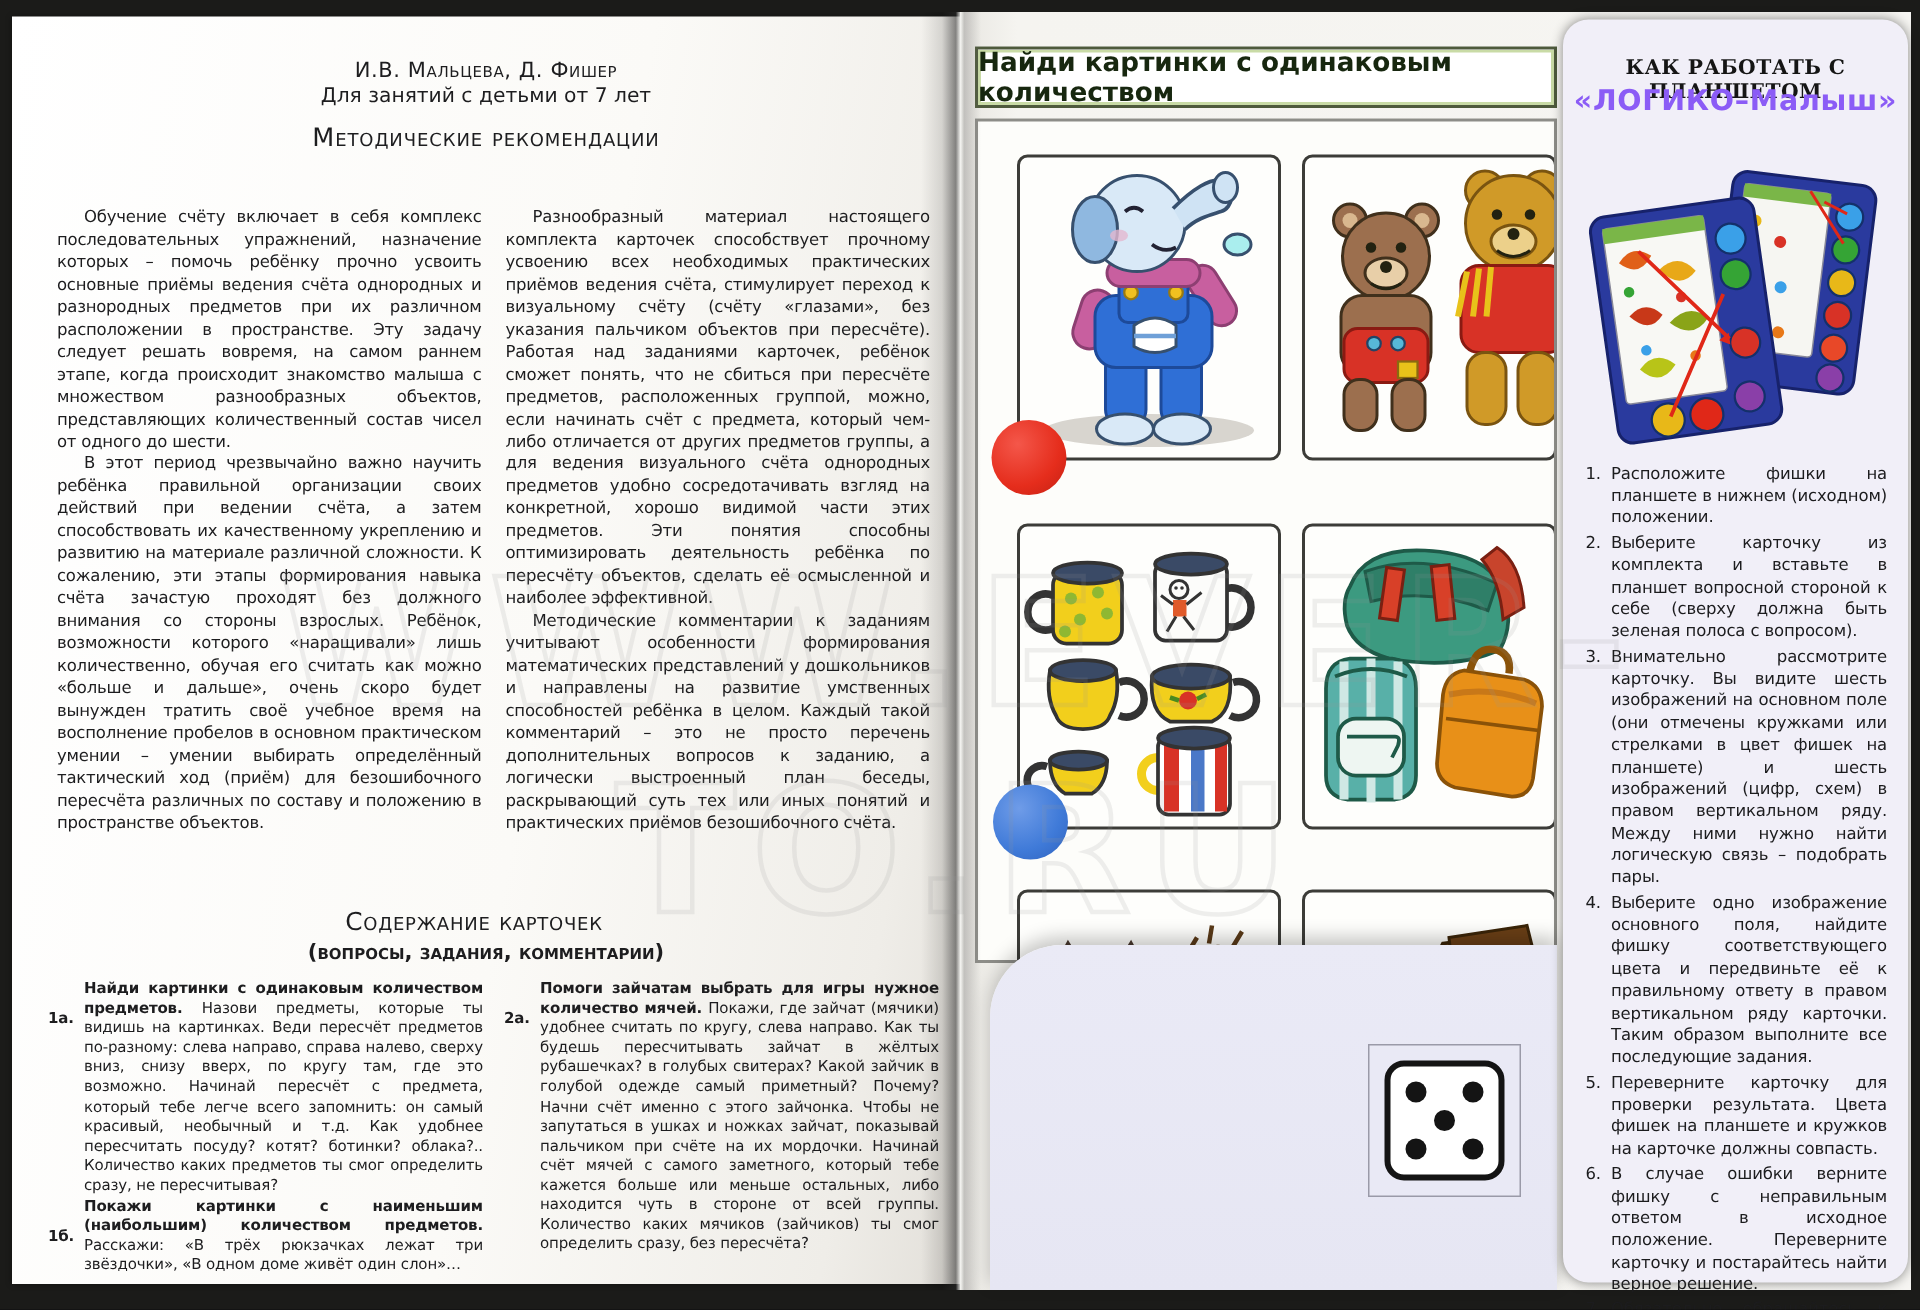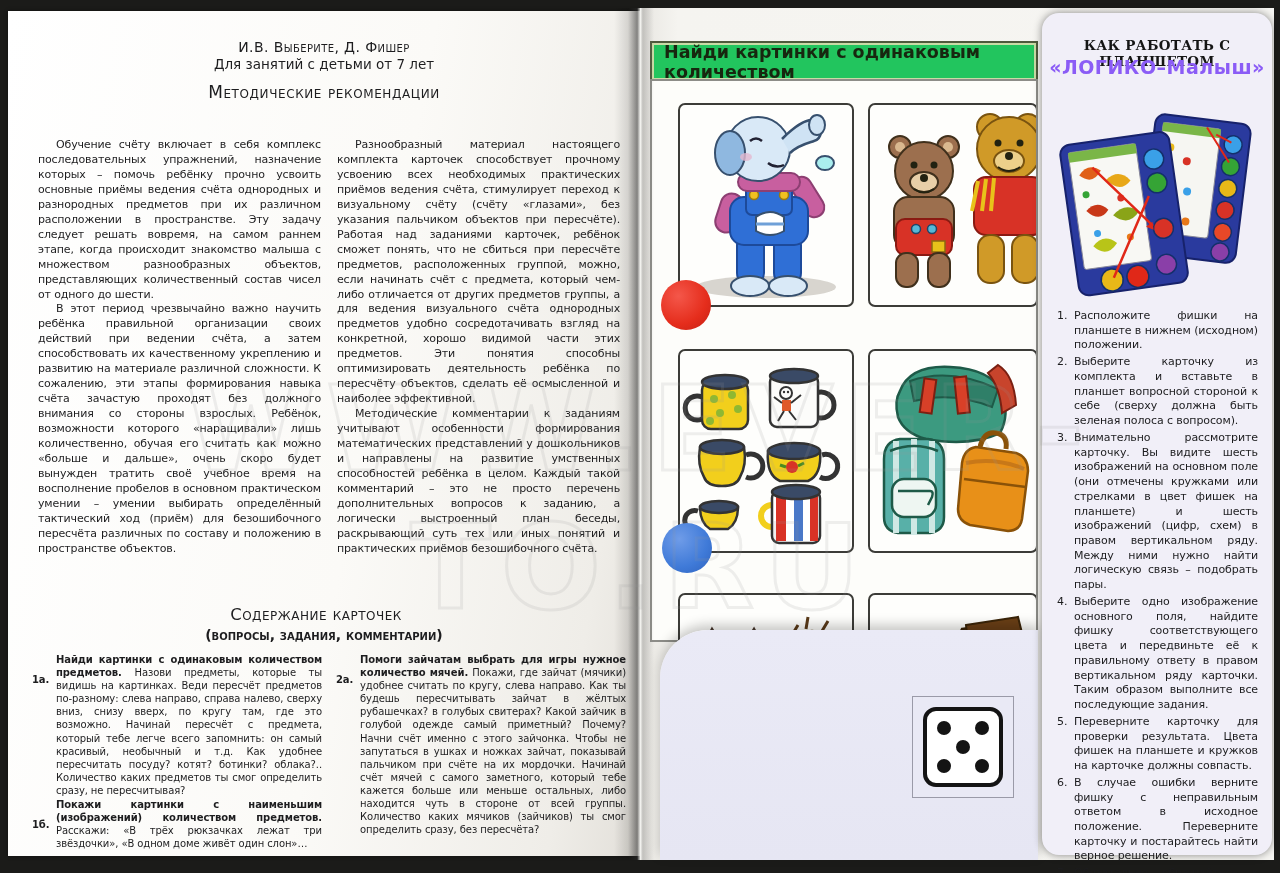--- a/index.html
+++ b/index.html
@@ -30,23 +30,23 @@
   
   .spine{position:absolute;left:614px;top:8px;width:40px;height:852px;
     background:linear-gradient(90deg,rgba(0,0,0,0) 0%,rgba(0,0,0,.12) 35%,
       rgba(40,40,40,.55) 58%,rgba(245,245,242,.9) 66%,rgba(120,120,120,.35) 72%,rgba(0,0,0,0) 100%);}
 
   
   .right-page{position:absolute;left:640px;top:8px;width:634px;height:852px;
     background:linear-gradient(90deg,#e8e6e1 0%,#f5f4f0 6%,#f6f5f2 100%);}
 
   
-  .green-bar{position:absolute;left:650px;top:41px;width:388px;height:41px;
-    background:#22c55e;border:2px solid #4e5a3c;box-sizing:border-box;
-    box-shadow:inset 0 0 0 2px #c9dba6;display:flex;align-items:center;padding-left:12px;
+  .green-bar{position:absolute;left:650px;top:31px;width:388px;height:41px;
+    background:#ffffff;border:2px solid #4e5a3c;box-sizing:border-box;
+    box-shadow:inset 0 0 0 2px #c9dba6;display:flex;align-items:center;
     font-size:17.5px;font-weight:bold;color:#17270f;}
   .picture-card{position:absolute;left:650px;top:79px;width:388px;height:563px;
     background:#fdfdfa;border:2px solid #8d8d88;box-sizing:border-box;overflow:hidden;}
   .cell{position:absolute;background:#fefefc;border:2px solid #3c3c38;border-radius:7px;overflow:hidden;}
   .cell svg{display:block;width:100%;height:100%;}
   .c-elephant{left:26px;top:22px;width:172px;height:200px;}
   .c-bears{left:216px;top:22px;width:166px;height:200px;}
   .c-mugs{left:26px;top:268px;width:172px;height:200px;}
   .c-backpacks{left:216px;top:268px;width:166px;height:200px;}
   .c-pets{left:26px;top:512px;width:172px;height:120px;}
@@ -83,40 +83,40 @@
     font-size:118px;font-weight:bold;letter-spacing:10px;color:rgba(255,255,255,0);
     -webkit-text-stroke:3px rgba(150,150,150,.28);opacity:.55;pointer-events:none;}
 </style>
 </head>
 <body>
 
 <div class="stage">
 
   <div class="left-page">
     <div class="lp-header">
-      <div class="authors">И.В. Выберите, Д. Фишер</div>
+      <div class="authors">И.В. Мальцева, Д. Фишер</div>
       <div class="book-subtitle">Для занятий с детьми от 7 лет</div>
       <div class="method-head">Методические рекомендации</div>
     </div>
     <div class="method-cols">
       <div class="mcol">
           <p>Обучение счёту включает в себя комплекс последовательных упражнений, назначение которых – помочь ребёнку прочно усвоить основные приёмы ведения счёта однородных и разнородных предметов при их различном расположении в пространстве. Эту задачу следует решать вовремя, на самом раннем этапе, когда происходит знакомство малыша с множеством разнообразных объектов, представляющих количественный состав чисел от одного до шести.</p>
           <p>В этот период чрезвычайно важно научить ребёнка правильной организации своих действий при ведении счёта, а затем способствовать их качественному укреплению и развитию на материале различной сложности. К сожалению, эти этапы формирования навыка счёта зачастую проходят без должного внимания со стороны взрослых. Ребёнок, возможности которого «наращивали» лишь количественно, обучая его считать как можно «больше и дальше», очень скоро будет вынужден тратить своё учебное время на восполнение пробелов в основном практическом умении – умении выбирать определённый тактический ход (приём) для безошибочного пересчёта различных по составу и положению в пространстве объектов.</p>
         </div>
       <div class="mcol">
           <p>Разнообразный материал настоящего комплекта карточек способствует прочному усвоению всех необходимых практических приёмов ведения счёта, стимулирует переход к визуальному счёту (счёту «глазами», без указания пальчиком объектов при пересчёте). Работая над заданиями карточек, ребёнок сможет понять, что не сбиться при пересчёте предметов, расположенных группой, можно, если начинать счёт с предмета, который чем-либо отличается от других предметов группы, а для ведения визуального счёта однородных предметов удобно сосредотачивать взгляд на конкретной, хорошо видимой части этих предметов. Эти понятия способны оптимизировать деятельность ребёнка по пересчёту объектов, сделать её осмысленной и наиболее эффективной.</p>
           <p>Методические комментарии к заданиям учитывают особенности формирования математических представлений у дошкольников и направлены на развитие умственных способностей ребёнка в целом. Каждый такой комментарий – это не просто перечень дополнительных вопросов к заданию, а логически выстроенный план беседы, раскрывающий суть тех или иных понятий и практических приёмов безошибочного счёта.</p>
         </div>
     </div>
     <div class="contents-head">Содержание карточек</div>
     <div class="contents-subhead">(вопросы, задания, комментарии)</div>
     <div class="contents-cols">
       <div class="ccol">
           <div class="citem"><span class="cnum">1а.</span><b>Найди картинки с одинаковым количеством предметов. </b>Назови предметы, которые ты видишь на картинках. Веди пересчёт предметов по-разному: слева направо, справа налево, сверху вниз, снизу вверх, по кругу там, где это возможно. Начинай пересчёт с предмета, который тебе легче всего запомнить: он самый красивый, необычный и т.д. Как удобнее пересчитать посуду? котят? ботинки? облака?.. Количество каких предметов ты смог определить сразу, не пересчитывая?</div>
-          <div class="citem"><span class="cnum">1б.</span><b>Покажи картинки с наименьшим (изображений) количеством предметов. </b>Расскажи: «В трёх рюкзачках лежат три звёздочки», «В одном доме живёт один слон»…</div>
+          <div class="citem"><span class="cnum">1б.</span><b>Покажи картинки с наименьшим (наибольшим) количеством предметов. </b>Расскажи: «В трёх рюкзачках лежат три звёздочки», «В одном доме живёт один слон»…</div>
         </div>
       <div class="ccol">
           <div class="citem"><span class="cnum">2а.</span><b>Помоги зайчатам выбрать для игры нужное количество мячей. </b>Покажи, где зайчат (мячики) удобнее считать по кругу, слева направо. Как ты будешь пересчитывать зайчат в жёлтых рубашечках? в голубых свитерах? Какой зайчик в голубой одежде самый приметный? Почему? Начни счёт именно с этого зайчонка. Чтобы не запутаться в ушках и ножках зайчат, показывай пальчиком при счёте на их мордочки. Начинай счёт мячей с самого заметного, который тебе кажется больше или меньше остальных, либо находится чуть в стороне от всей группы. Количество каких мячиков (зайчиков) ты смог определить сразу, без пересчёта?</div>
         </div>
     </div>
   </div>
 
   <div class="right-page"></div>
 
   <div class="green-bar">Найди картинки с одинаковым количеством</div>

